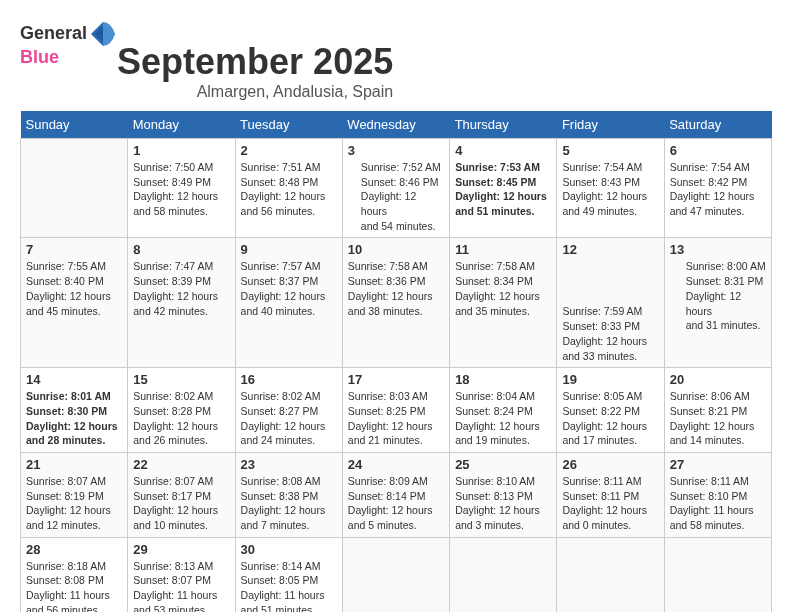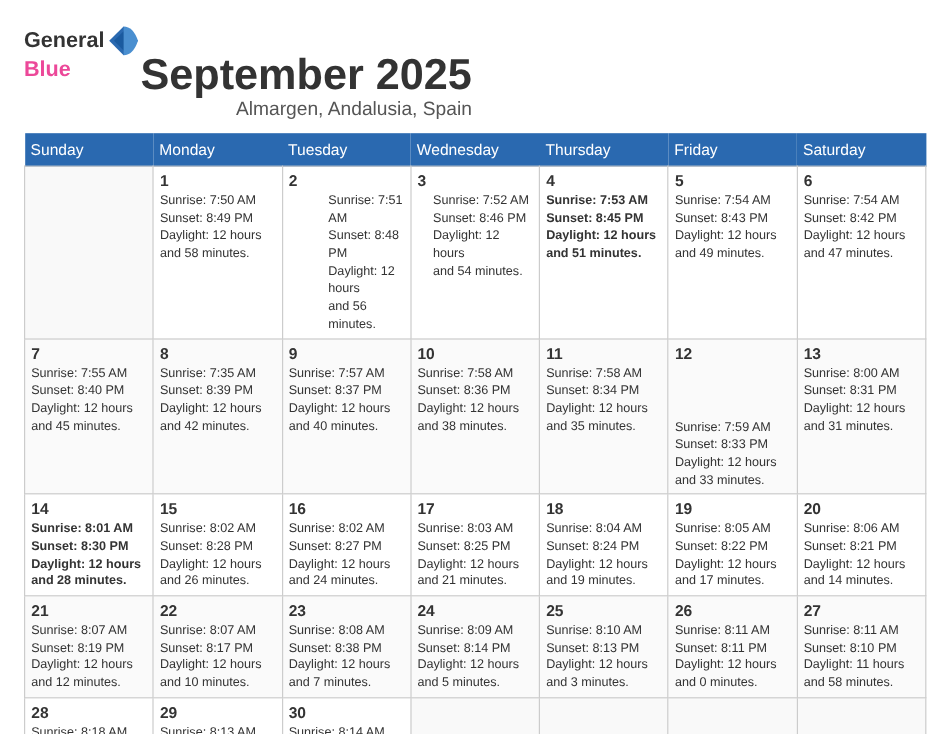--- a/index.html
+++ b/index.html
@@ -122,21 +122,21 @@
         <td class="empty-cell"></td>
         <td>
           <div class="day-num">1</div>
           <div class="day-info" style="white-space: pre-line;">Sunrise: 7:50 AM
 Sunset: 8:49 PM
 Daylight: 12 hours
 and 58 minutes.</div>
         </td>
         <td>
           <div class="day-num">2</div>
-          <div class="day-info" style="white-space: pre-line; margin-left: 33px;">Sunrise: 7:51 AM
+          <div class="day-info" style="white-space: pre-line;">Sunrise: 7:51 AM
 Sunset: 8:48 PM
 Daylight: 12 hours
 and 56 minutes.</div>
         </td>
         <td>
           <div class="day-num">3</div>
           <div class="day-info" style="white-space: pre-line; margin-left: 13px;">Sunrise: 7:52 AM
 Sunset: 8:46 PM
 Daylight: 12 hours
 and 54 minutes.</div>
@@ -166,21 +166,21 @@
       <tr>
         <td>
           <div class="day-num">7</div>
           <div class="day-info" style="white-space: pre-line;">Sunrise: 7:55 AM
 Sunset: 8:40 PM
 Daylight: 12 hours
 and 45 minutes.</div>
         </td>
         <td>
           <div class="day-num">8</div>
-          <div class="day-info" style="white-space: pre-line;">Sunrise: 7:35 AM
+          <div class="day-info" style="white-space: pre-line;">Sunrise: 7:47 AM
 Sunset: 8:39 PM
 Daylight: 12 hours
 and 42 minutes.</div>
         </td>
         <td>
           <div class="day-num">9</div>
           <div class="day-info" style="white-space: pre-line;">Sunrise: 7:57 AM
 Sunset: 8:37 PM
 Daylight: 12 hours
 and 40 minutes.</div>
@@ -201,21 +201,21 @@
         </td>
         <td>
           <div class="day-num">12</div>
           <div class="day-info" style="white-space: pre-line; margin-top: 47px;">Sunrise: 7:59 AM
 Sunset: 8:33 PM
 Daylight: 12 hours
 and 33 minutes.</div>
         </td>
         <td>
           <div class="day-num">13</div>
-          <div class="day-info" style="white-space: pre-line;">Sunrise: 8:00 AM
+          <div class="day-info" style="white-space: pre-line; margin-left: 16px;">Sunrise: 8:00 AM
 Sunset: 8:31 PM
 Daylight: 12 hours
 and 31 minutes.</div>
         </td>
       </tr>
       <tr>
         <td>
           <div class="day-num">14</div>
           <div class="day-info" style="white-space: pre-line; font-weight: bold;">Sunrise: 8:01 AM
 Sunset: 8:30 PM

